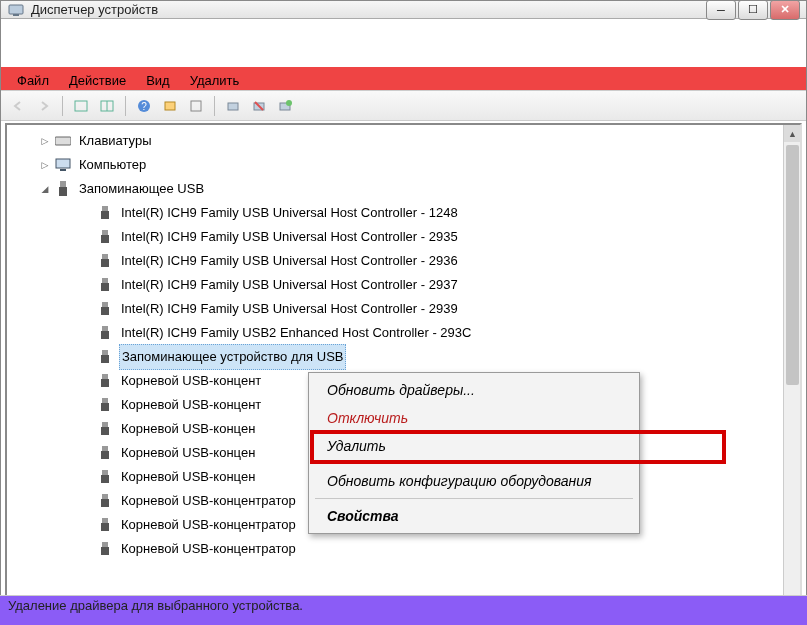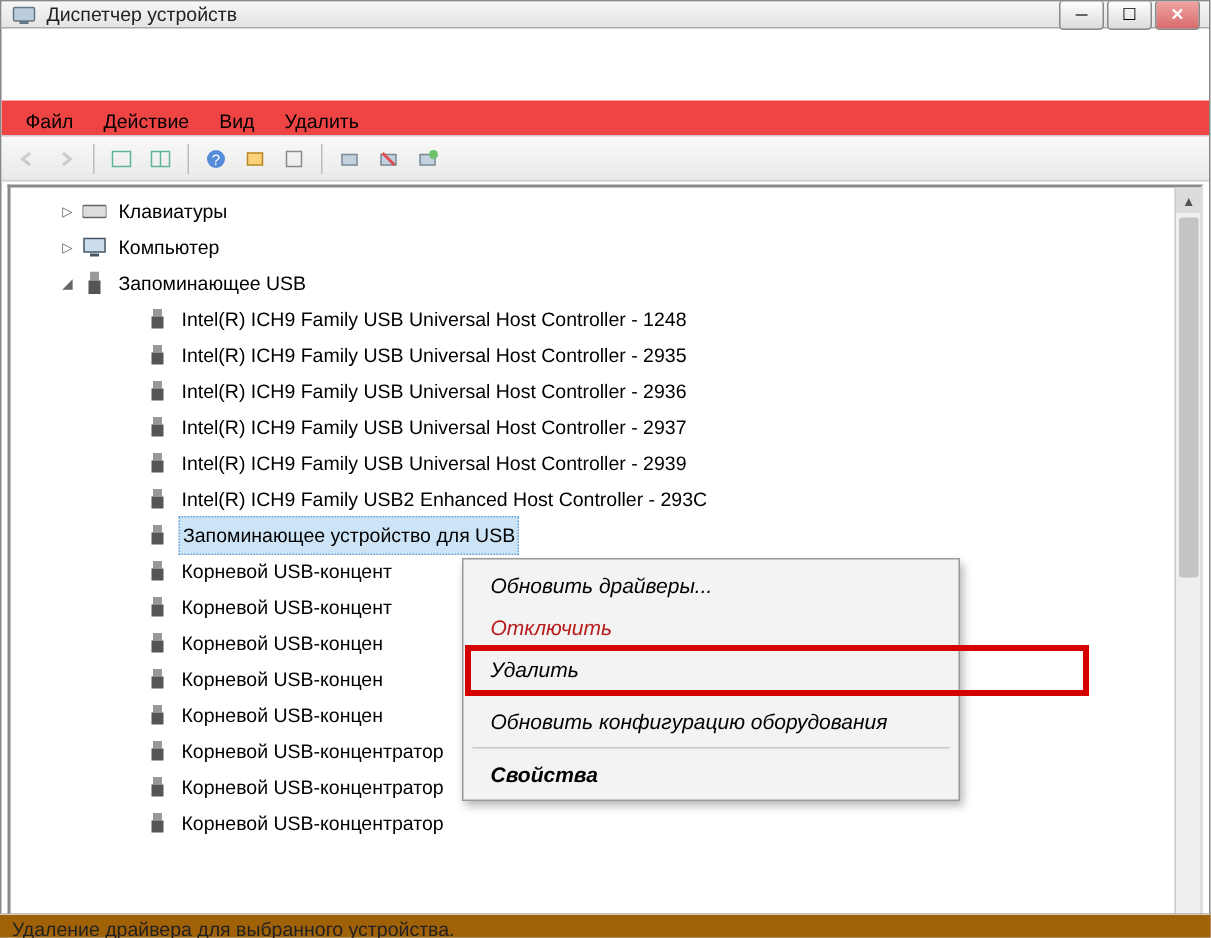--- a/index.html
+++ b/index.html
@@ -82,22 +82,22 @@
     font-size: 9px; color:#666;
   }
   .dev-icon {
     width:16px; height:16px; margin-right:6px;
     display:inline-flex; align-items:center; justify-content:center;
   }
   .row.selected .label { background:#cde4f7; border:1px dotted #6aa3d6; padding:0 2px; }
   .label { padding: 0 2px; }
   .statusbar {
     position: absolute; left:0; right:0; bottom:0;
-    height: 16px;
-    background: #a16207;
+    height: 30px;
+    background: #8b5cf6;
     border-top: 1px solid #ccc;
     padding: 2px 8px;
     font-size: 13px;
     color:#222;
   }
   .context-menu {
     position:absolute;
     left: 308px; top: 372px;
     width: 332px;
     background: #f3f3f3;

